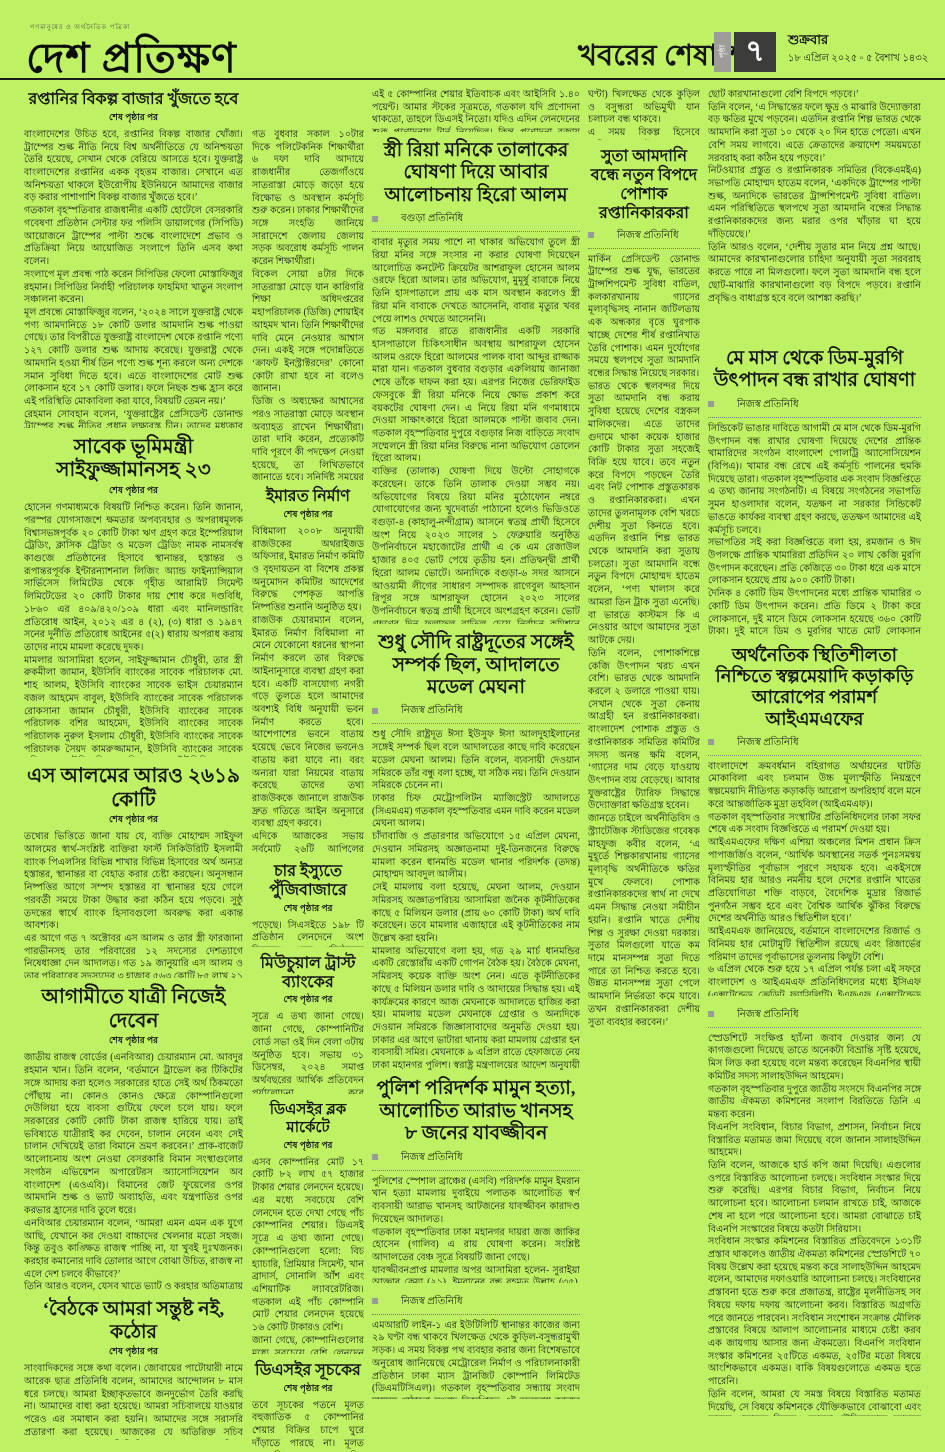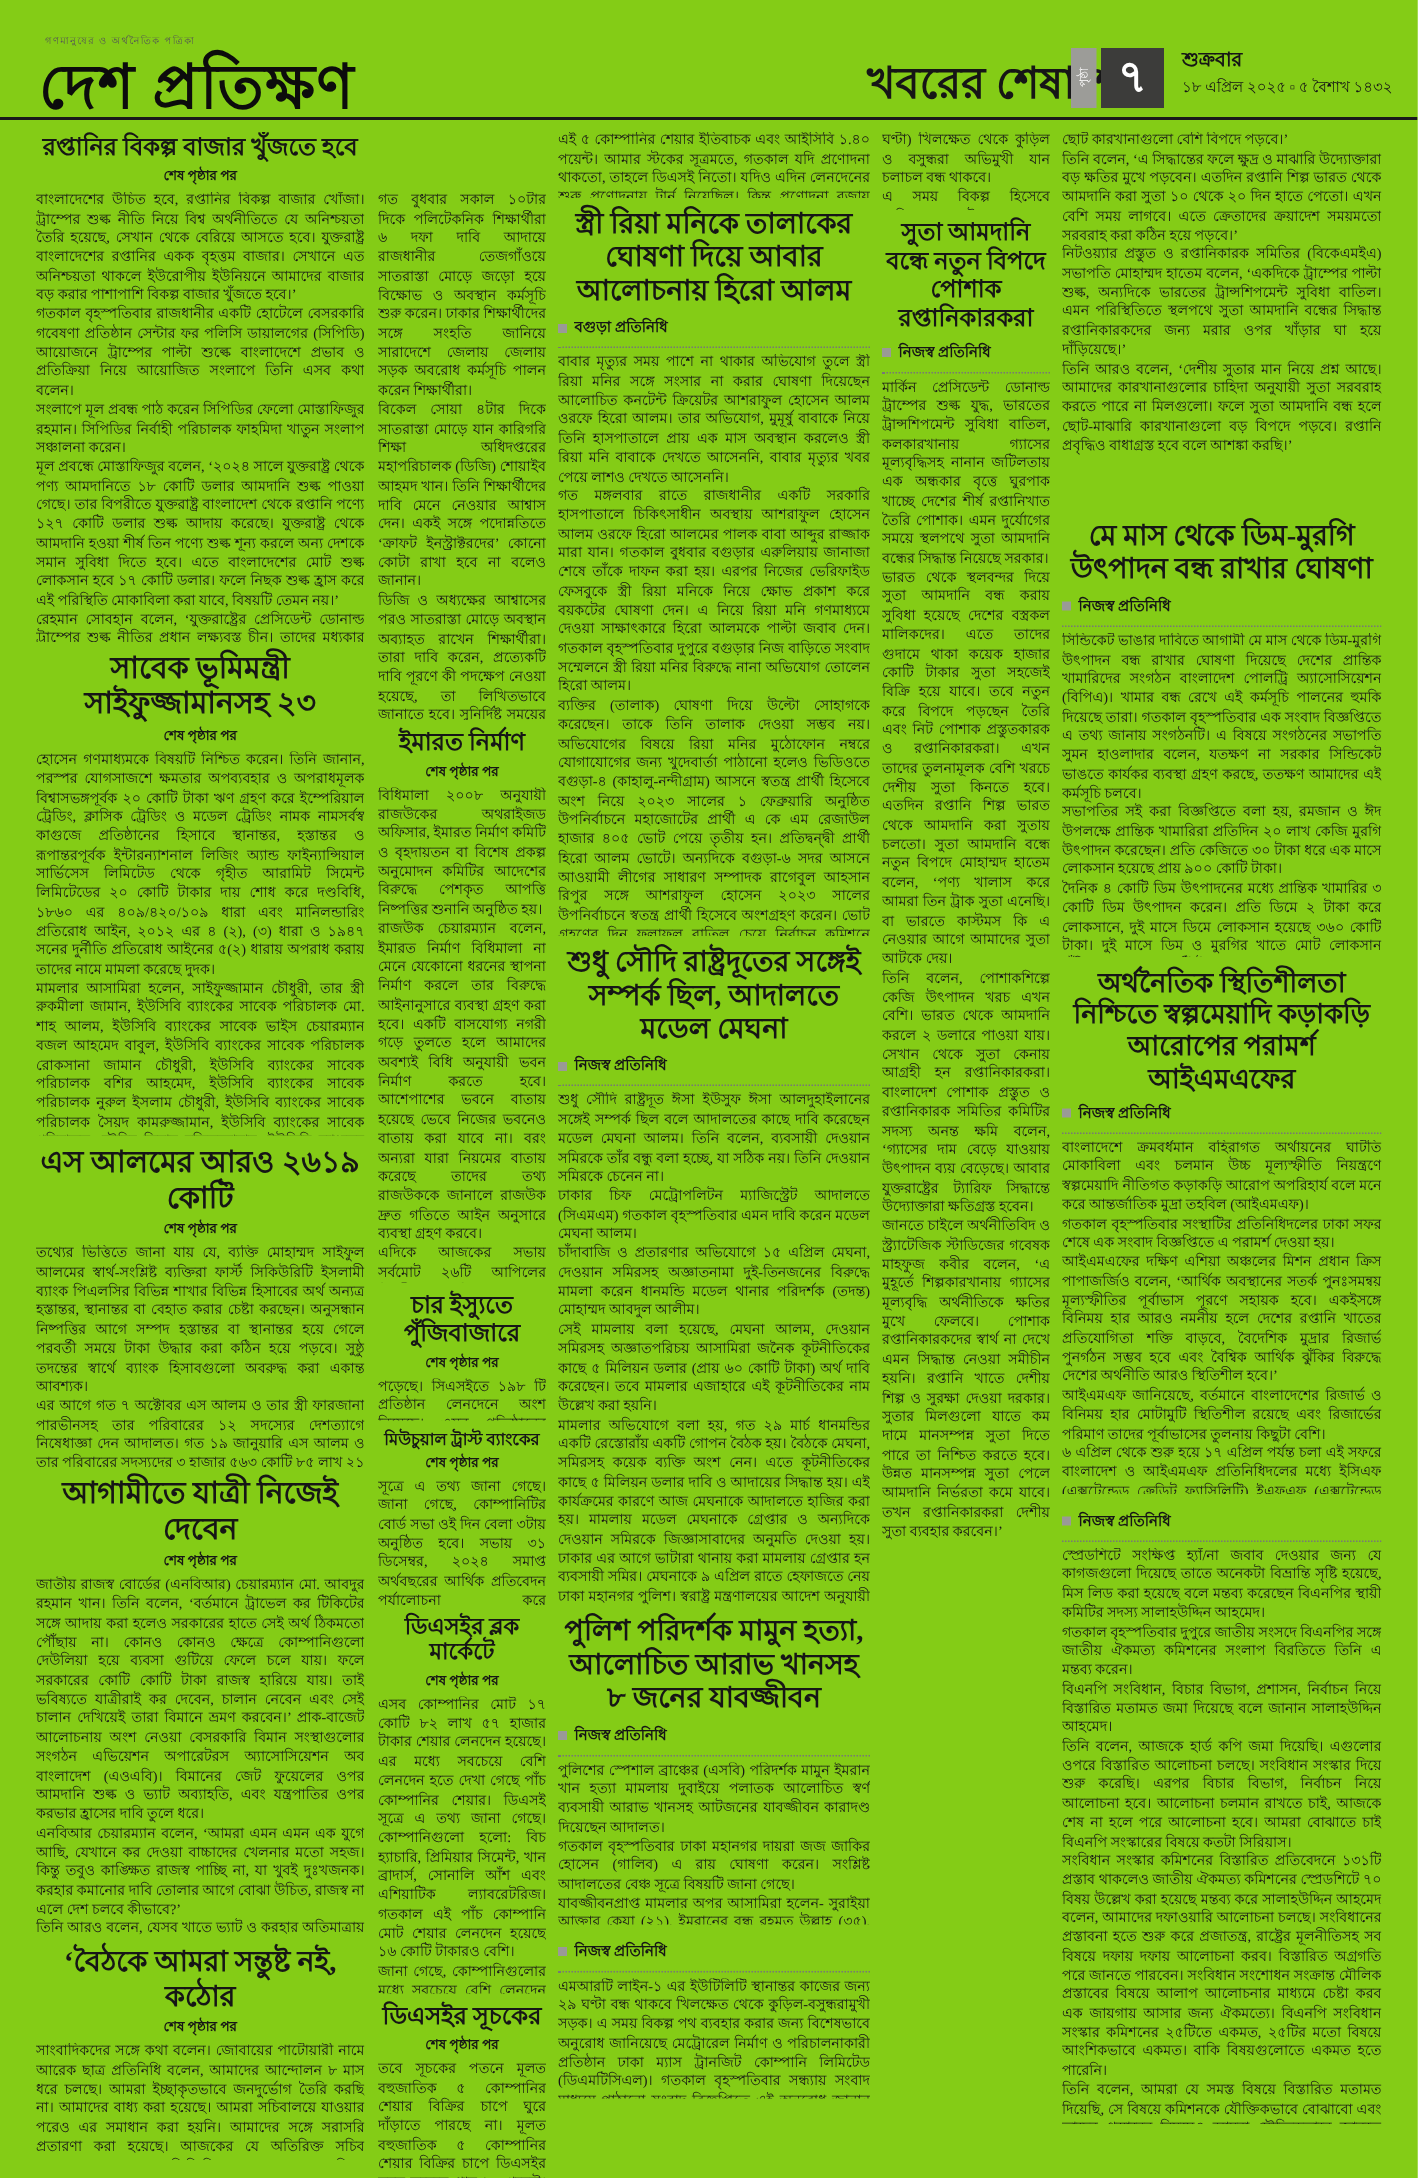--- a/index.html
+++ b/index.html
@@ -1,35 +1,35 @@
 <!DOCTYPE html>
 <html><head>
 <meta charset="utf-8">
 <style>
   html,body{margin:0;padding:0;}
-  .page{position:relative;width:945px;height:1452px;background:#84cc16;
+  .page{position:relative;width:945px;height:1452px;background:#bef264;
         font-family:"Liberation Serif","DejaVu Serif",serif;color:#161616;overflow:hidden;}
   
   .tagline{position:absolute;left:30px;top:22px;font-size:6.5px;color:#555;letter-spacing:1px;}
   .logo{position:absolute;left:26px;top:26px;font-size:41px;font-weight:bold;color:#0c0c0c;letter-spacing:1px;}
   .section-title{position:absolute;left:578px;top:32px;width:130px;font-size:29px;font-weight:bold;white-space:nowrap;}
   .pg-label{position:absolute;left:714px;top:32px;width:17px;height:40px;background:#9c9c98;color:#fff;
             font-size:8px;display:flex;align-items:center;justify-content:center;
             writing-mode:vertical-rl;transform:rotate(180deg);}
   .pg-num{position:absolute;left:734px;top:32px;width:42px;height:40px;background:#3c3c3a;color:#fff;
           font-size:30px;font-weight:bold;display:flex;align-items:center;justify-content:center;}
   .weekday{position:absolute;left:788px;top:30px;font-size:13px;font-weight:bold;}
   .dateline{position:absolute;left:788px;top:50px;font-size:10px;}
   .mast-rule{position:absolute;left:0px;top:78px;width:945px;height:2px;background:#1a1a1a;}
   
   .col{position:absolute;top:88px;height:1352px;overflow:hidden;}
   .article{margin-bottom:7px;}
   .headline{font-weight:bold;text-align:center;line-height:1.18;margin:2px 0 1px;}
   .kicker{text-align:center;font-size:9px;font-weight:bold;margin:1px 0 3px;}
-  .byline{font-size:10px;font-weight:bold;display:flex;align-items:center;gap:5px;
+  .byline{font-size:10px;font-weight:normal;display:flex;align-items:center;gap:23px;
           border-bottom:1px dotted #777;padding:3px 0 4px;margin-bottom:4px;text-align:right;}
   .sq{width:6px;height:6px;background:#9a9a96;display:inline-block;flex:0 0 auto;}
   .body{font-size:9.5px;line-height:1.34;text-align:justify;overflow:hidden;white-space:pre-line;}
 </style>
 </head>
 <body>
 
 <div class="page">
   <div class="tagline">গণমানুষের ও অর্থনৈতিক পত্রিকা</div>
   <div class="logo">দেশ প্রতিক্ষণ</div>
@@ -95,21 +95,21 @@
 রাজউক চেয়ারম্যান বলেন, ইমারত নির্মাণ বিধিমালা না মেনে যেকোনো ধরনের স্থাপনা নির্মাণ করলে তার বিরুদ্ধে আইনানুসারে ব্যবস্থা গ্রহণ করা হবে। একটি বাসযোগ্য নগরী গড়ে তুলতে হলে আমাদের অবশ্যই বিধি অনুযায়ী ভবন নির্মাণ করতে হবে। আশেপাশের ভবনে বাতায় হয়েছে ভেবে নিজের ভবনেও বাতায় করা যাবে না। বরং অন্যরা যারা নিয়মের বাতায় করেছে তাদের তথ্য রাজউককে জানালে রাজউক দ্রুত গতিতে আইন অনুসারে ব্যবস্থা গ্রহণ করবে।
 এদিকে আজকের সভায় সর্বমোট ২৬টি আপিলের বিপরীতে শুনানি হয়। এ সময় আপিলকারীরা উপস্থিত থেকে তাদের ইমারত সম্পর্কিত রাজউকের আদেশের বিপরীতে তাদের অভিমত রাজউক চেয়ারম্যানের কাছে পেশ করেন। রাজউক চেয়ারম্যানসহ উপকমিটির সদস্যবৃন্দ যাচাই-বাছাই করে এবং সংশ্লিষ্ট কর্মকর্তাদের মতামতের ভিত্তিতে তাদের সিদ্ধান্ত জানান।
 সভায় আরও উপস্থিত ছিলেন, রাজউকের সদস্য (উন্নয়ন নিয়ন্ত্রণ) মো. হারুন-অর-রশীদসহ অন্যান্য সব বিভাগের কর্মকর্তারা।</div>
         </div>
         <div class="article">
           <div class="headline" style="font-size: 16px;">চার ইস্যুতে পুঁজিবাজারে</div>
           <div class="kicker">শেষ পৃষ্ঠার পর</div>
           <div class="body" style="height: 28px;">পড়েছে। সিএসইতে ১৯৮ টি প্রতিষ্ঠান লেনদেনে অংশ নিয়েছে। এসব প্রতিষ্ঠানের মধ্যে ৬০ টির দর বেড়েছে, কমেছে ১০১ টির এবং ৩৭ টির দর অপরিবর্তিত রয়েছে। সিএসইতে ৪ কোটি ৮৩ লাখ টাকার শেয়ার ও ইউনিট লেনদেন হয়েছে।</div>
         </div>
         <div class="article">
-          <div class="headline" style="font-size: 11px;">মিউচুয়াল ট্রাস্ট ব্যাংকের</div>
+          <div class="headline" style="font-size: 16px;">মিউচুয়াল ট্রাস্ট ব্যাংকের</div>
           <div class="kicker">শেষ পৃষ্ঠার পর</div>
           <div class="body" style="height: 84px;">সূত্রে এ তথ্য জানা গেছে। জানা গেছে, কোম্পানিটির বোর্ড সভা ওই দিন বেলা ৩টায় অনুষ্ঠিত হবে। সভায় ৩১ ডিসেম্বর, ২০২৪ সমাপ্ত অর্থবছরের আর্থিক প্রতিবেদন পর্যালোচনা করে শেয়ারহোল্ডারদের জন্য লভ্যাংশ ঘোষণা করা হতে পারে।</div>
         </div>
         <div class="article">
           <div class="headline" style="font-size: 15px;">ডিএসইর ব্লক মার্কেটে</div>
           <div class="kicker">শেষ পৃষ্ঠার পর</div>
           <div class="body" style="height: 198px;">এসব কোম্পানির মোট ১৭ কোটি ৮২ লাখ ৫৭ হাজার টাকার শেয়ার লেনদেন হয়েছে। এর মধ্যে সবচেয়ে বেশি লেনদেন হতে দেখা গেছে পাঁচ কোম্পানির শেয়ার। ডিএসই সূত্রে এ তথ্য জানা গেছে। কোম্পানিগুলো হলো: বিচ হ্যাচারি, প্রিমিয়ার সিমেন্ট, খান ব্রাদার্স, সোনালি আঁশ এবং এশিয়াটিক ল্যাবরেটরিজ। গতকাল এই পাঁচ কোম্পানি মোট শেয়ার লেনদেন হয়েছে ১৬ কোটি টাকারও বেশি।
 জানা গেছে, কোম্পানিগুলোর মধ্যে সবচেয়ে বেশি লেনদেন হয়েছে বিচ হ্যাচারি। এদিন কোম্পানিটির ১২ কোটি ১২ লাখ টাকার শেয়ার লেনদেন হয়েছে। প্রিমিয়ার সিমেন্ট ১ কোটি ৪৫ লাখ টাকার শেয়ার লেনদেন হয়েছে। আর ১ কোটি ১৪ লাখ টাকার শেয়ার লেনদেন করে তৃতীয় অবস্থানে রয়েছে খান ব্রাদার্স। অন্য কোম্পানিগুলোর মধ্যে: সোনালি আঁশ ১ কোটি ৮ লাখ এবং এশিয়াটিক ল্যাব ৩৬ লাখ শেয়ার লেনদেন হয়েছে।</div>
         </div>
         <div class="article">

